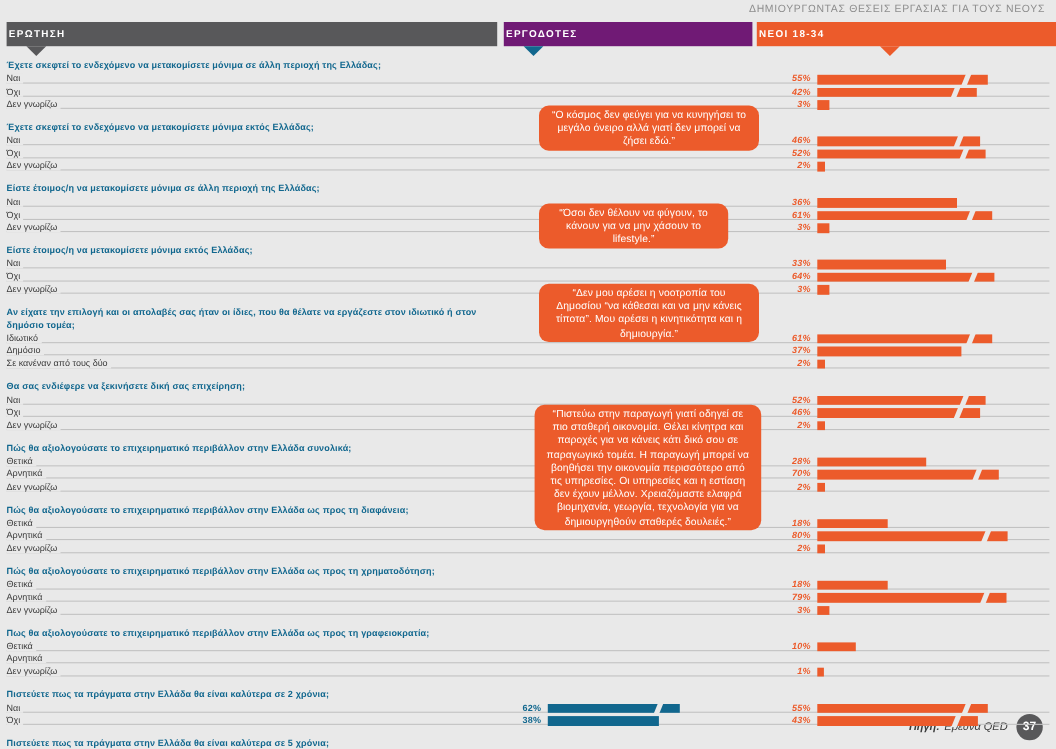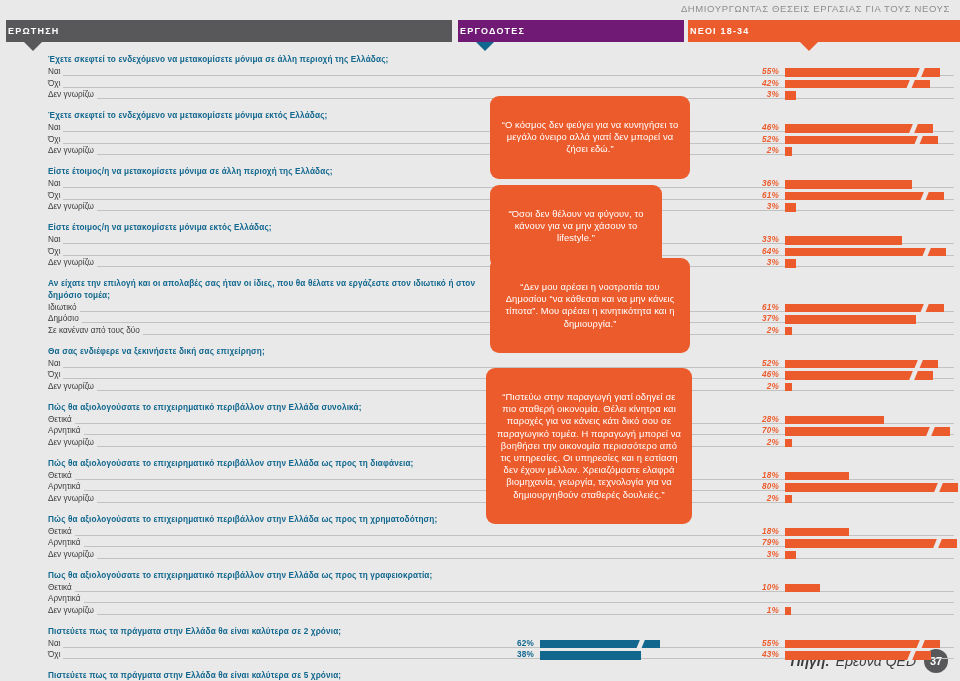--- a/index.html
+++ b/index.html
@@ -31,21 +31,21 @@
   .tab-arrow {
     position: absolute; top: 22px; width: 0; height: 0;
     border-left: 9px solid transparent; border-right: 9px solid transparent;
   }
   .tab-q   .tab-arrow { left: 18px;  border-top: 9px solid #58585a; }
   .tab-emp .tab-arrow { left: 18px;  border-top: 9px solid #11678e; }
   .tab-yng .tab-arrow { left: 112px; border-top: 9px solid #ec5b2b; }
 
   
   .qlist { position: absolute; top: 54px; left: 6px; width: 948px; }
-  .qblock { margin-bottom: 9px; margin-left: 42px; }
+  .qblock { margin-bottom: 9px; }
   .qtitle {
     font-size: 8.2px; font-weight: bold; color: #11678e;
     letter-spacing: .15px; line-height: 11.5px; margin-bottom: 1px;
     width: 430px;
   }
   .arow { position: relative; height: 11.5px; }
   .alabel {
     position: absolute; left: 0; top: 0.5px;
     font-size: 8.2px; color: #3c3c3c; background: #e9e9e9;
     padding-right: 3px; z-index: 2; white-space: nowrap;
@@ -74,26 +74,26 @@
     content: ""; position: absolute; right: 17px; top: -1px;
     width: 5px; height: 11px; background: #e9e9e9;
     transform: skewX(-22deg);
   }
 
   
   .quote {
     position: absolute; background: #ec5b2b; color: #fff;
     border-radius: 9px; text-align: center; z-index: 5;
     font-size: 9.4px; line-height: 12.2px; letter-spacing: .1px;
-    padding: 23px 10px;
+    padding: 2px 10px;
   }
 
   
   .footer { position: absolute; right: 12px; bottom: 8px; display: flex; align-items: center; gap: 8px; }
-  .src { font-size: 14px; color: #3c3c3c; font-style: italic; margin-left: 28px; }
+  .src { font-size: 10px; color: #3c3c3c; font-style: italic; margin-left: 28px; }
   .src b { font-style: italic; }
   .pagebadge {
     width: 24px; height: 24px; border-radius: 50%;
     background: #58585a; color: #fff; font-size: 11px; font-weight: bold;
     display: flex; align-items: center; justify-content: center;
   }
 </style>
 </head>
 <body>
 

